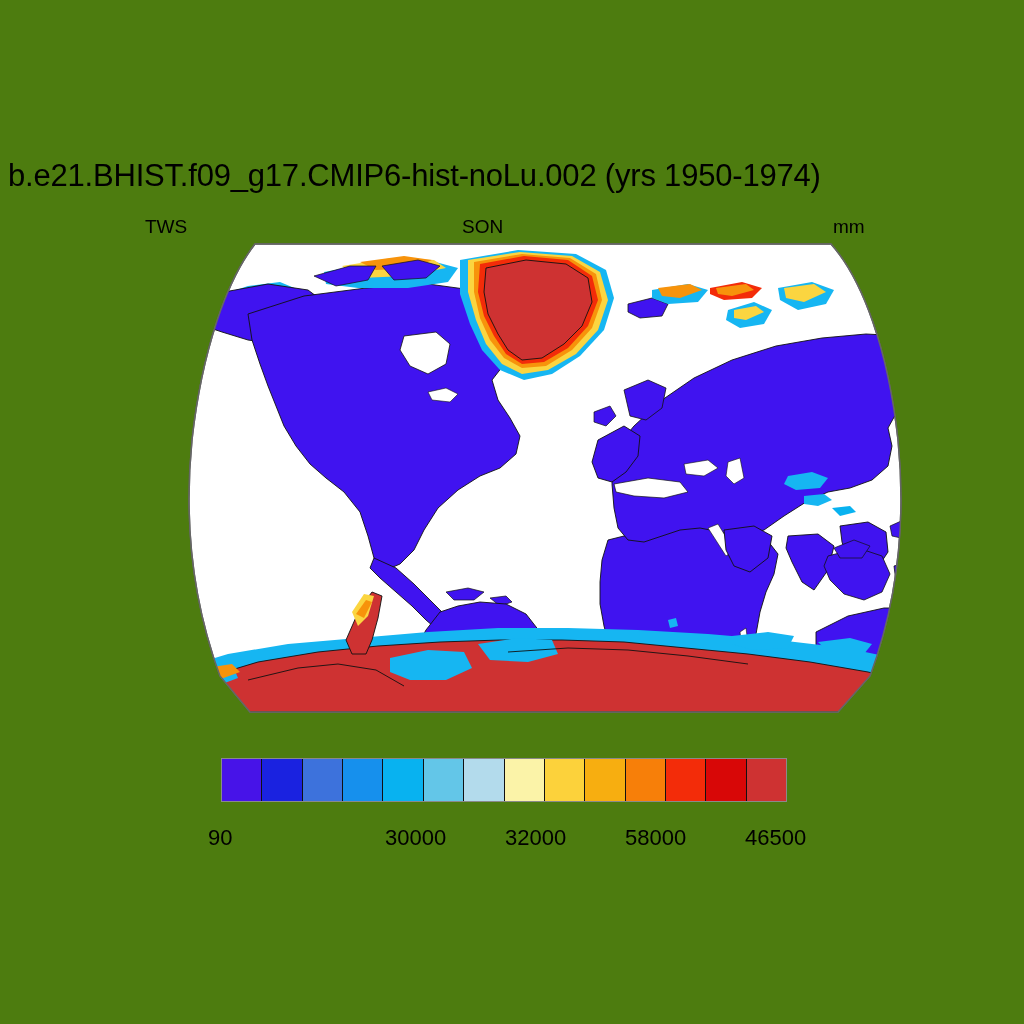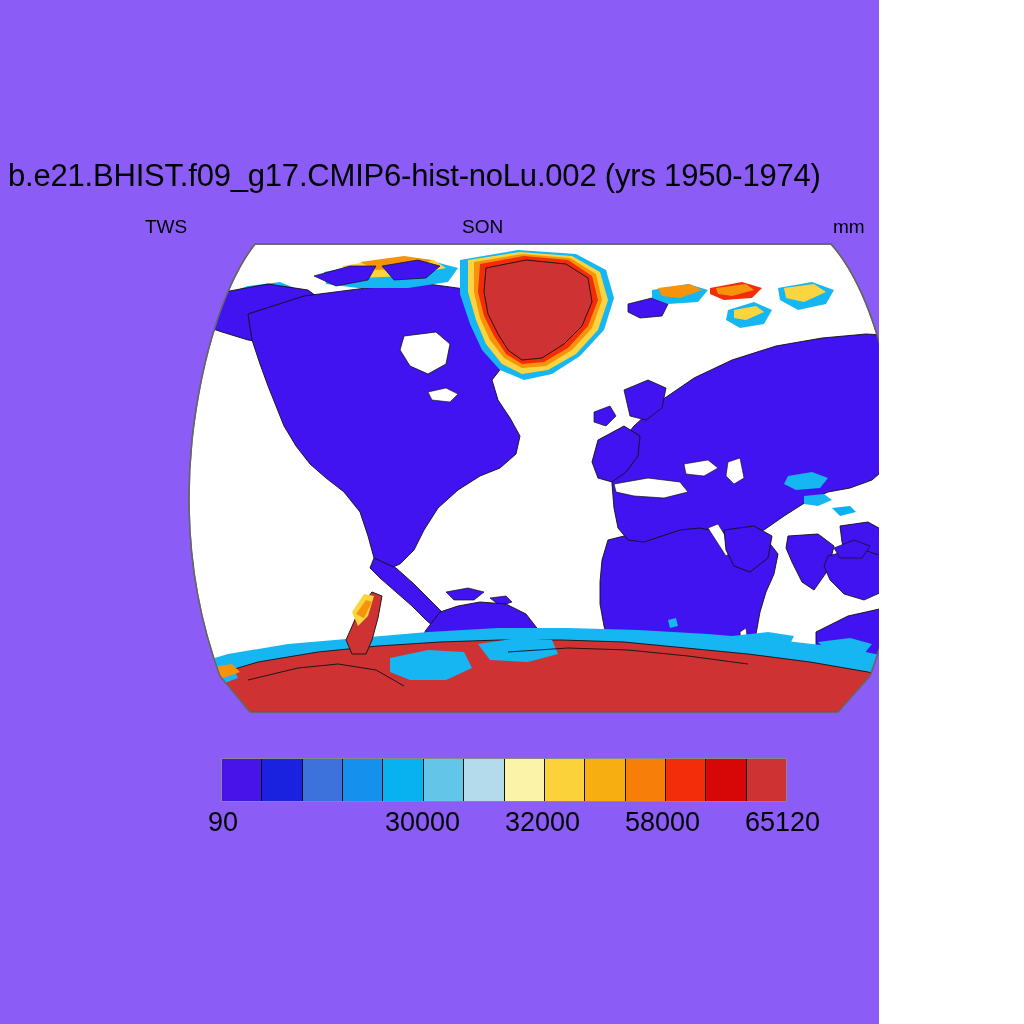--- a/index.html
+++ b/index.html
@@ -2,23 +2,23 @@
 <html><head>
 <meta charset="utf-8">
 <style>
   html, body {
     margin: 0;
     padding: 0;
     background: #ffffff;
   }
   #page {
     position: relative;
-    width: 879px;
+    width: 1024px;
     height: 1024px;
-    background: #8b5cf6;
+    background: #4d7c0f;
     font-family: "Liberation Sans", sans-serif;
     color: #000000;
     overflow: hidden;
   }
 
   
   #main-title {
     position: absolute;
     left: 8px;
     top: 157px;
@@ -69,22 +69,22 @@
 
   #cb-labels {
     position: absolute;
     left: 0px;
     top: 806px;
     width: 1024px;
     height: 40px;
   }
   #cb-labels .cb-tick {
     position: absolute;
-    top: 0;
-    font-size: 27px;
+    top: 16px;
+    font-size: 22px;
     line-height: 32px;
     white-space: nowrap;
   }
 </style>
 </head>
 <body>
 
 <div id="page">
 
   <div id="main-title">b.e21.BHIST.f09_g17.CMIP6-hist-noLu.002 (yrs 1950-1974)</div>
@@ -299,16 +299,16 @@
       <div class="cb-seg" style="background: rgb(243, 44, 9);"></div>
       <div class="cb-seg" style="background: rgb(216, 7, 7);"></div>
       <div class="cb-seg" style="background: rgb(206, 50, 50);"></div>
     </div>
 
   <div id="cb-labels">
       <div class="cb-tick" style="left: 208px;">90</div>
       <div class="cb-tick" style="left: 385px;">30000</div>
       <div class="cb-tick" style="left: 505px;">32000</div>
       <div class="cb-tick" style="left: 625px;">58000</div>
-      <div class="cb-tick" style="left: 745px;">65120</div>
+      <div class="cb-tick" style="left: 745px;">46500</div>
     </div>
 
 </div>
 
 </body></html>

